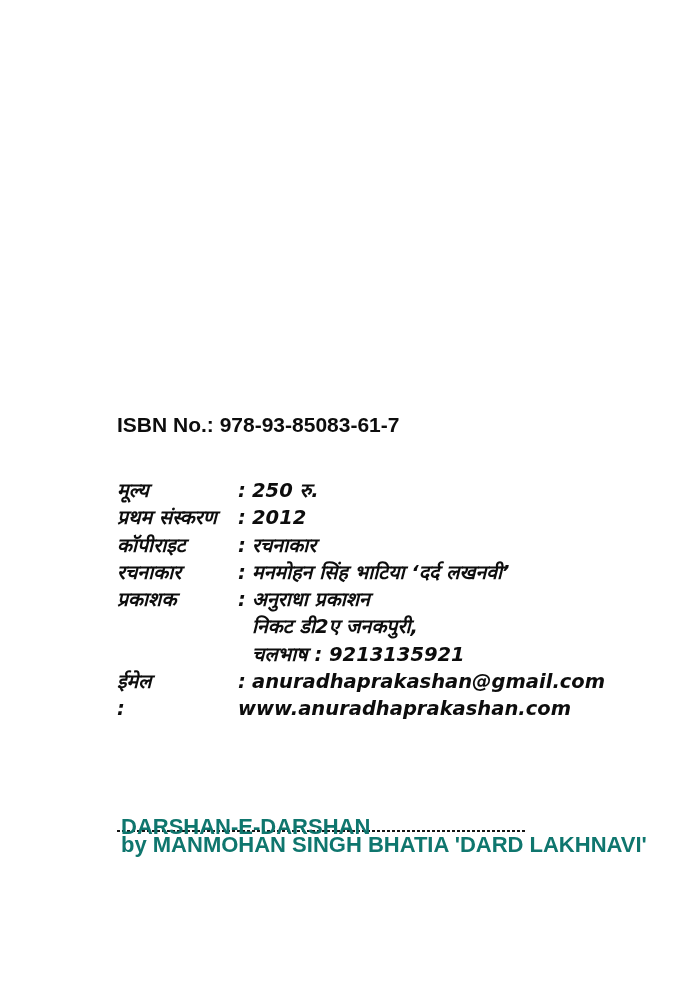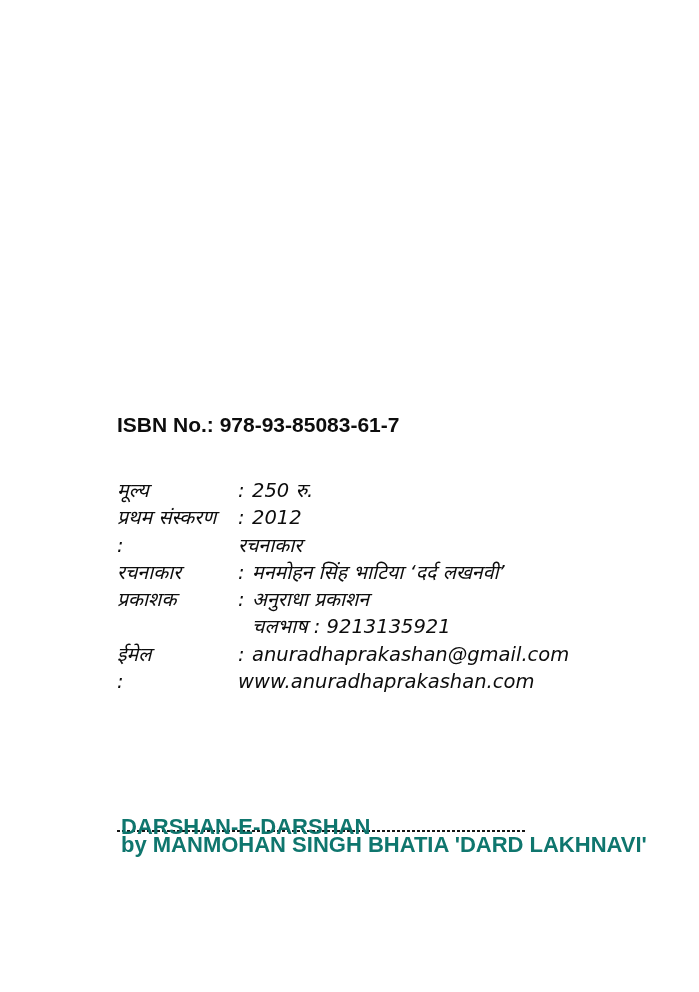--- a/index.html
+++ b/index.html
@@ -25,21 +25,21 @@
     line-height: 26px;
     color: #0d0d0d;
     white-space: nowrap;
   }
   .info-block {
     position: absolute;
     left: 117px;
     top: 477px;
     font-family: "DejaVu Sans", "Liberation Sans", sans-serif;
     font-style: italic;
-    font-weight: normal;
+    font-weight: bold;
     font-size: 19.5px;
     color: #0d0d0d;
   }
   .info-row {
     display: grid;
     grid-template-columns: 121px 14px auto;
     height: 27.3px;
     line-height: 27.3px;
     white-space: nowrap;
     align-items: baseline;
@@ -82,32 +82,38 @@
       <span class="cell">मूल्य</span>
       <span class="cell">:</span>
       <span class="cell">250 रु.</span>
     </div>
     <div class="info-row">
       <span class="cell">प्रथम संस्करण</span>
       <span class="cell">:</span>
       <span class="cell">2012</span>
     </div>
     <div class="info-row">
+      <span class="cell">कॉपीराइट</span>
       <span class="cell">:</span>
       <span class="cell">रचनाकार</span>
     </div>
     <div class="info-row">
       <span class="cell">रचनाकार</span>
       <span class="cell">:</span>
       <span class="cell">मनमोहन सिंह भाटिया ‘दर्द लखनवी’</span>
     </div>
     <div class="info-row">
       <span class="cell">प्रकाशक</span>
       <span class="cell">:</span>
       <span class="cell">अनुराधा प्रकाशन</span>
+    </div>
+    <div class="info-row">
+      <span class="cell"></span>
+      <span class="cell"></span>
+      <span class="cell">निकट डी2ए जनकपुरी,</span>
     </div>
     <div class="info-row">
       <span class="cell"></span>
       <span class="cell"></span>
       <span class="cell">चलभाष : 9213135921</span>
     </div>
     <div class="info-row">
       <span class="cell">ईमेल</span>
       <span class="cell">:</span>
       <span class="cell">anuradhaprakashan@gmail.com</span>

